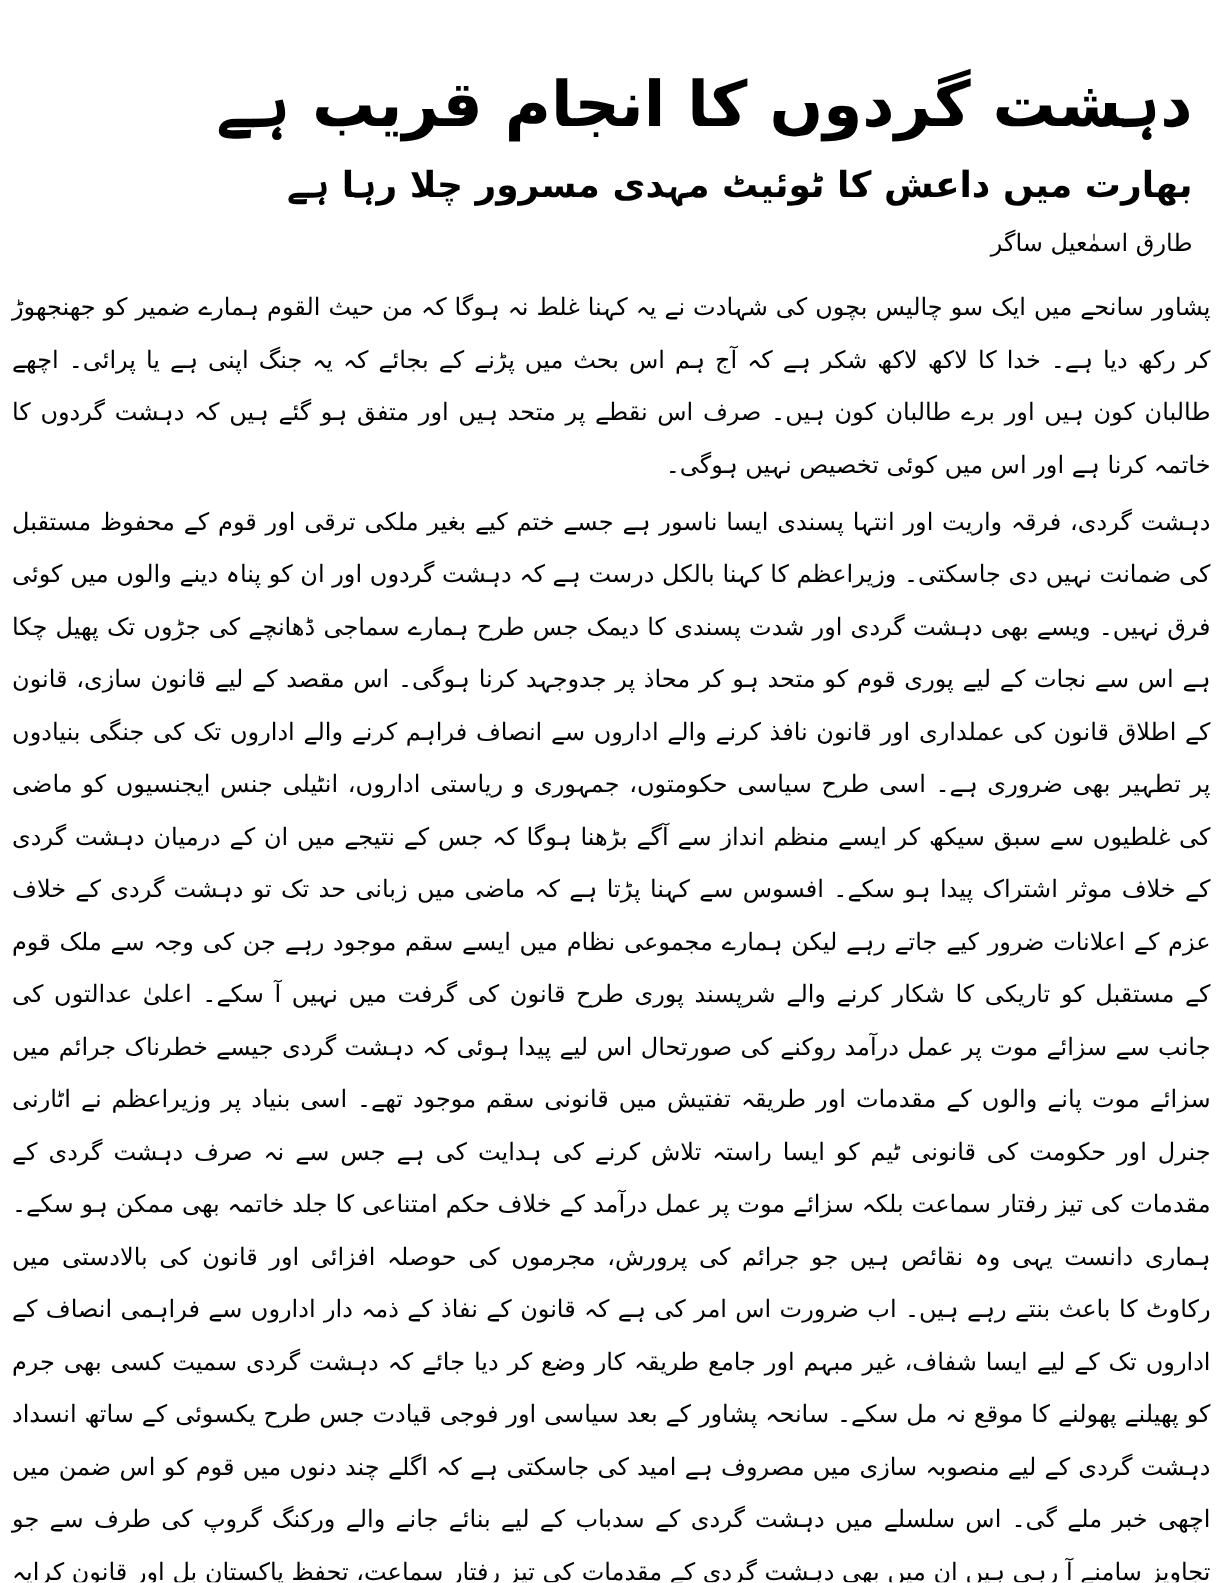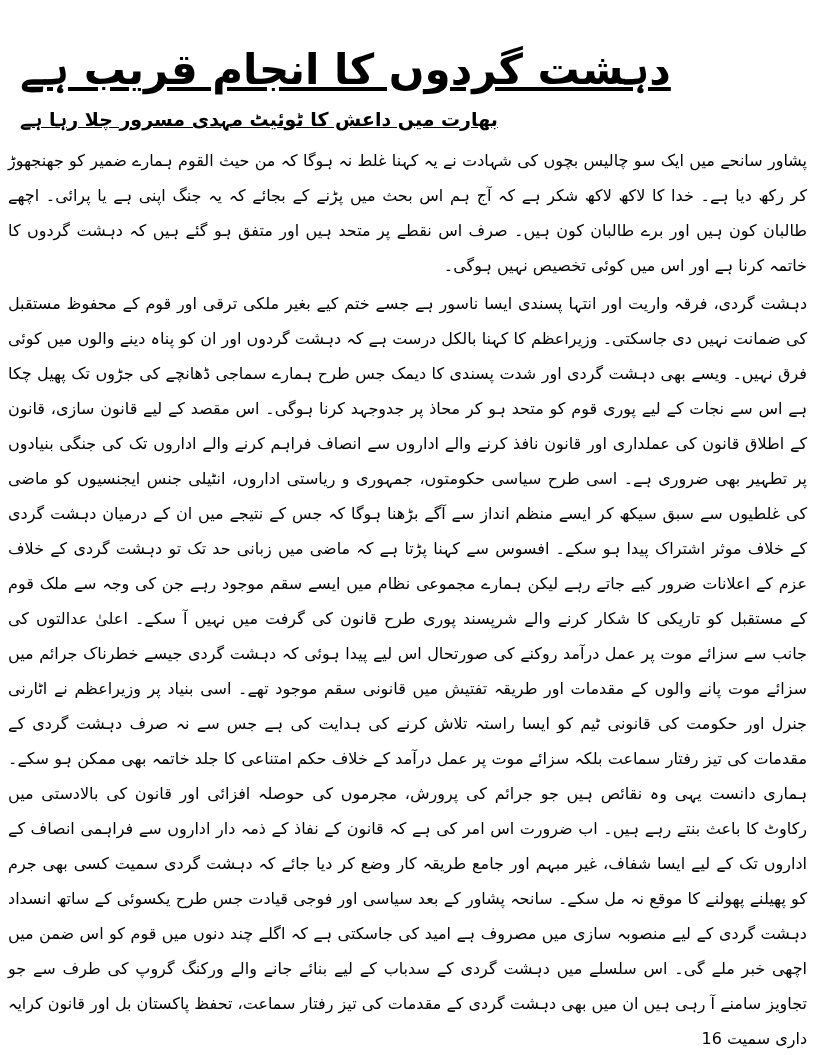--- a/index.html
+++ b/index.html
@@ -12,33 +12,32 @@
     width: 815px;
     height: 1055px;
     background: #ffffff;
     color: #000000;
     direction: rtl;
     font-family: "DejaVu Sans", sans-serif;
     overflow: hidden;
     box-sizing: border-box;
   }
   .article-header {
-    text-align: left;
-    text-decoration: underline;
+    text-align: right;
   }
   .article-title {
     margin: 42px 20px 6px 20px;
     font-size: 42px;
     line-height: 1.35;
     font-weight: bold;
     letter-spacing: 0px;
   }
   .article-subtitle {
     margin: 4px 20px 10px 20px;
-    font-size: 19px;
+    font-size: 24px;
     font-weight: bold;
     line-height: 1.5;
   }
   .article-author {
     margin: 0 20px 14px 20px;
     font-size: 16px;
     font-weight: normal;
     line-height: 1.4;
   }
   .article-body {
@@ -52,18 +51,19 @@
     margin: 3px 0 3px 0;
   }
 </style>
 </head>
 <body>
 
 <div class="page">
   <header class="article-header">
     <h1 class="article-title">دہشت گردوں کا انجام قریب ہے</h1>
     <div class="article-subtitle">بھارت میں داعش کا ٹوئیٹ مہدی مسرور چلا رہا ہے</div>
+    <div class="article-author">طارق اسمٰعیل ساگر</div>
   </header>
   <main class="article-body">
     <p>پشاور سانحے میں ایک سو چالیس بچوں کی شہادت نے یہ کہنا غلط نہ ہوگا کہ من حیث القوم ہمارے ضمیر کو جھنجھوڑ کر رکھ دیا ہے۔ خدا کا لاکھ لاکھ شکر ہے کہ آج ہم اس بحث میں پڑنے کے بجائے کہ یہ جنگ اپنی ہے یا پرائی۔ اچھے طالبان کون ہیں اور برے طالبان کون ہیں۔ صرف اس نقطے پر متحد ہیں اور متفق ہو گئے ہیں کہ دہشت گردوں کا خاتمہ کرنا ہے اور اس میں کوئی تخصیص نہیں ہوگی۔</p>
     <p>دہشت گردی، فرقہ واریت اور انتہا پسندی ایسا ناسور ہے جسے ختم کیے بغیر ملکی ترقی اور قوم کے محفوظ مستقبل کی ضمانت نہیں دی جاسکتی۔ وزیراعظم کا کہنا بالکل درست ہے کہ دہشت گردوں اور ان کو پناہ دینے والوں میں کوئی فرق نہیں۔ ویسے بھی دہشت گردی اور شدت پسندی کا دیمک جس طرح ہمارے سماجی ڈھانچے کی جڑوں تک پھیل چکا ہے اس سے نجات کے لیے پوری قوم کو متحد ہو کر محاذ پر جدوجہد کرنا ہوگی۔ اس مقصد کے لیے قانون سازی، قانون کے اطلاق قانون کی عملداری اور قانون نافذ کرنے والے اداروں سے انصاف فراہم کرنے والے اداروں تک کی جنگی بنیادوں پر تطہیر بھی ضروری ہے۔ اسی طرح سیاسی حکومتوں، جمہوری و ریاستی اداروں، انٹیلی جنس ایجنسیوں کو ماضی کی غلطیوں سے سبق سیکھ کر ایسے منظم انداز سے آگے بڑھنا ہوگا کہ جس کے نتیجے میں ان کے درمیان دہشت گردی کے خلاف موثر اشتراک پیدا ہو سکے۔ افسوس سے کہنا پڑتا ہے کہ ماضی میں زبانی حد تک تو دہشت گردی کے خلاف عزم کے اعلانات ضرور کیے جاتے رہے لیکن ہمارے مجموعی نظام میں ایسے سقم موجود رہے جن کی وجہ سے ملک قوم کے مستقبل کو تاریکی کا شکار کرنے والے شرپسند پوری طرح قانون کی گرفت میں نہیں آ سکے۔ اعلیٰ عدالتوں کی جانب سے سزائے موت پر عمل درآمد روکنے کی صورتحال اس لیے پیدا ہوئی کہ دہشت گردی جیسے خطرناک جرائم میں سزائے موت پانے والوں کے مقدمات اور طریقہ تفتیش میں قانونی سقم موجود تھے۔ اسی بنیاد پر وزیراعظم نے اٹارنی جنرل اور حکومت کی قانونی ٹیم کو ایسا راستہ تلاش کرنے کی ہدایت کی ہے جس سے نہ صرف دہشت گردی کے مقدمات کی تیز رفتار سماعت بلکہ سزائے موت پر عمل درآمد کے خلاف حکم امتناعی کا جلد خاتمہ بھی ممکن ہو سکے۔ ہماری دانست یہی وہ نقائص ہیں جو جرائم کی پرورش، مجرموں کی حوصلہ افزائی اور قانون کی بالادستی میں رکاوٹ کا باعث بنتے رہے ہیں۔ اب ضرورت اس امر کی ہے کہ قانون کے نفاذ کے ذمہ دار اداروں سے فراہمی انصاف کے اداروں تک کے لیے ایسا شفاف، غیر مبہم اور جامع طریقہ کار وضع کر دیا جائے کہ دہشت گردی سمیت کسی بھی جرم کو پھیلنے پھولنے کا موقع نہ مل سکے۔ سانحہ پشاور کے بعد سیاسی اور فوجی قیادت جس طرح یکسوئی کے ساتھ انسداد دہشت گردی کے لیے منصوبہ سازی میں مصروف ہے امید کی جاسکتی ہے کہ اگلے چند دنوں میں قوم کو اس ضمن میں اچھی خبر ملے گی۔ اس سلسلے میں دہشت گردی کے سدباب کے لیے بنائے جانے والے ورکنگ گروپ کی طرف سے جو تجاویز سامنے آ رہی ہیں ان میں بھی دہشت گردی کے مقدمات کی تیز رفتار سماعت، تحفظ پاکستان بل اور قانون کرایہ داری سمیت 16</p>
   </main>
 </div>
 
 </body></html>

